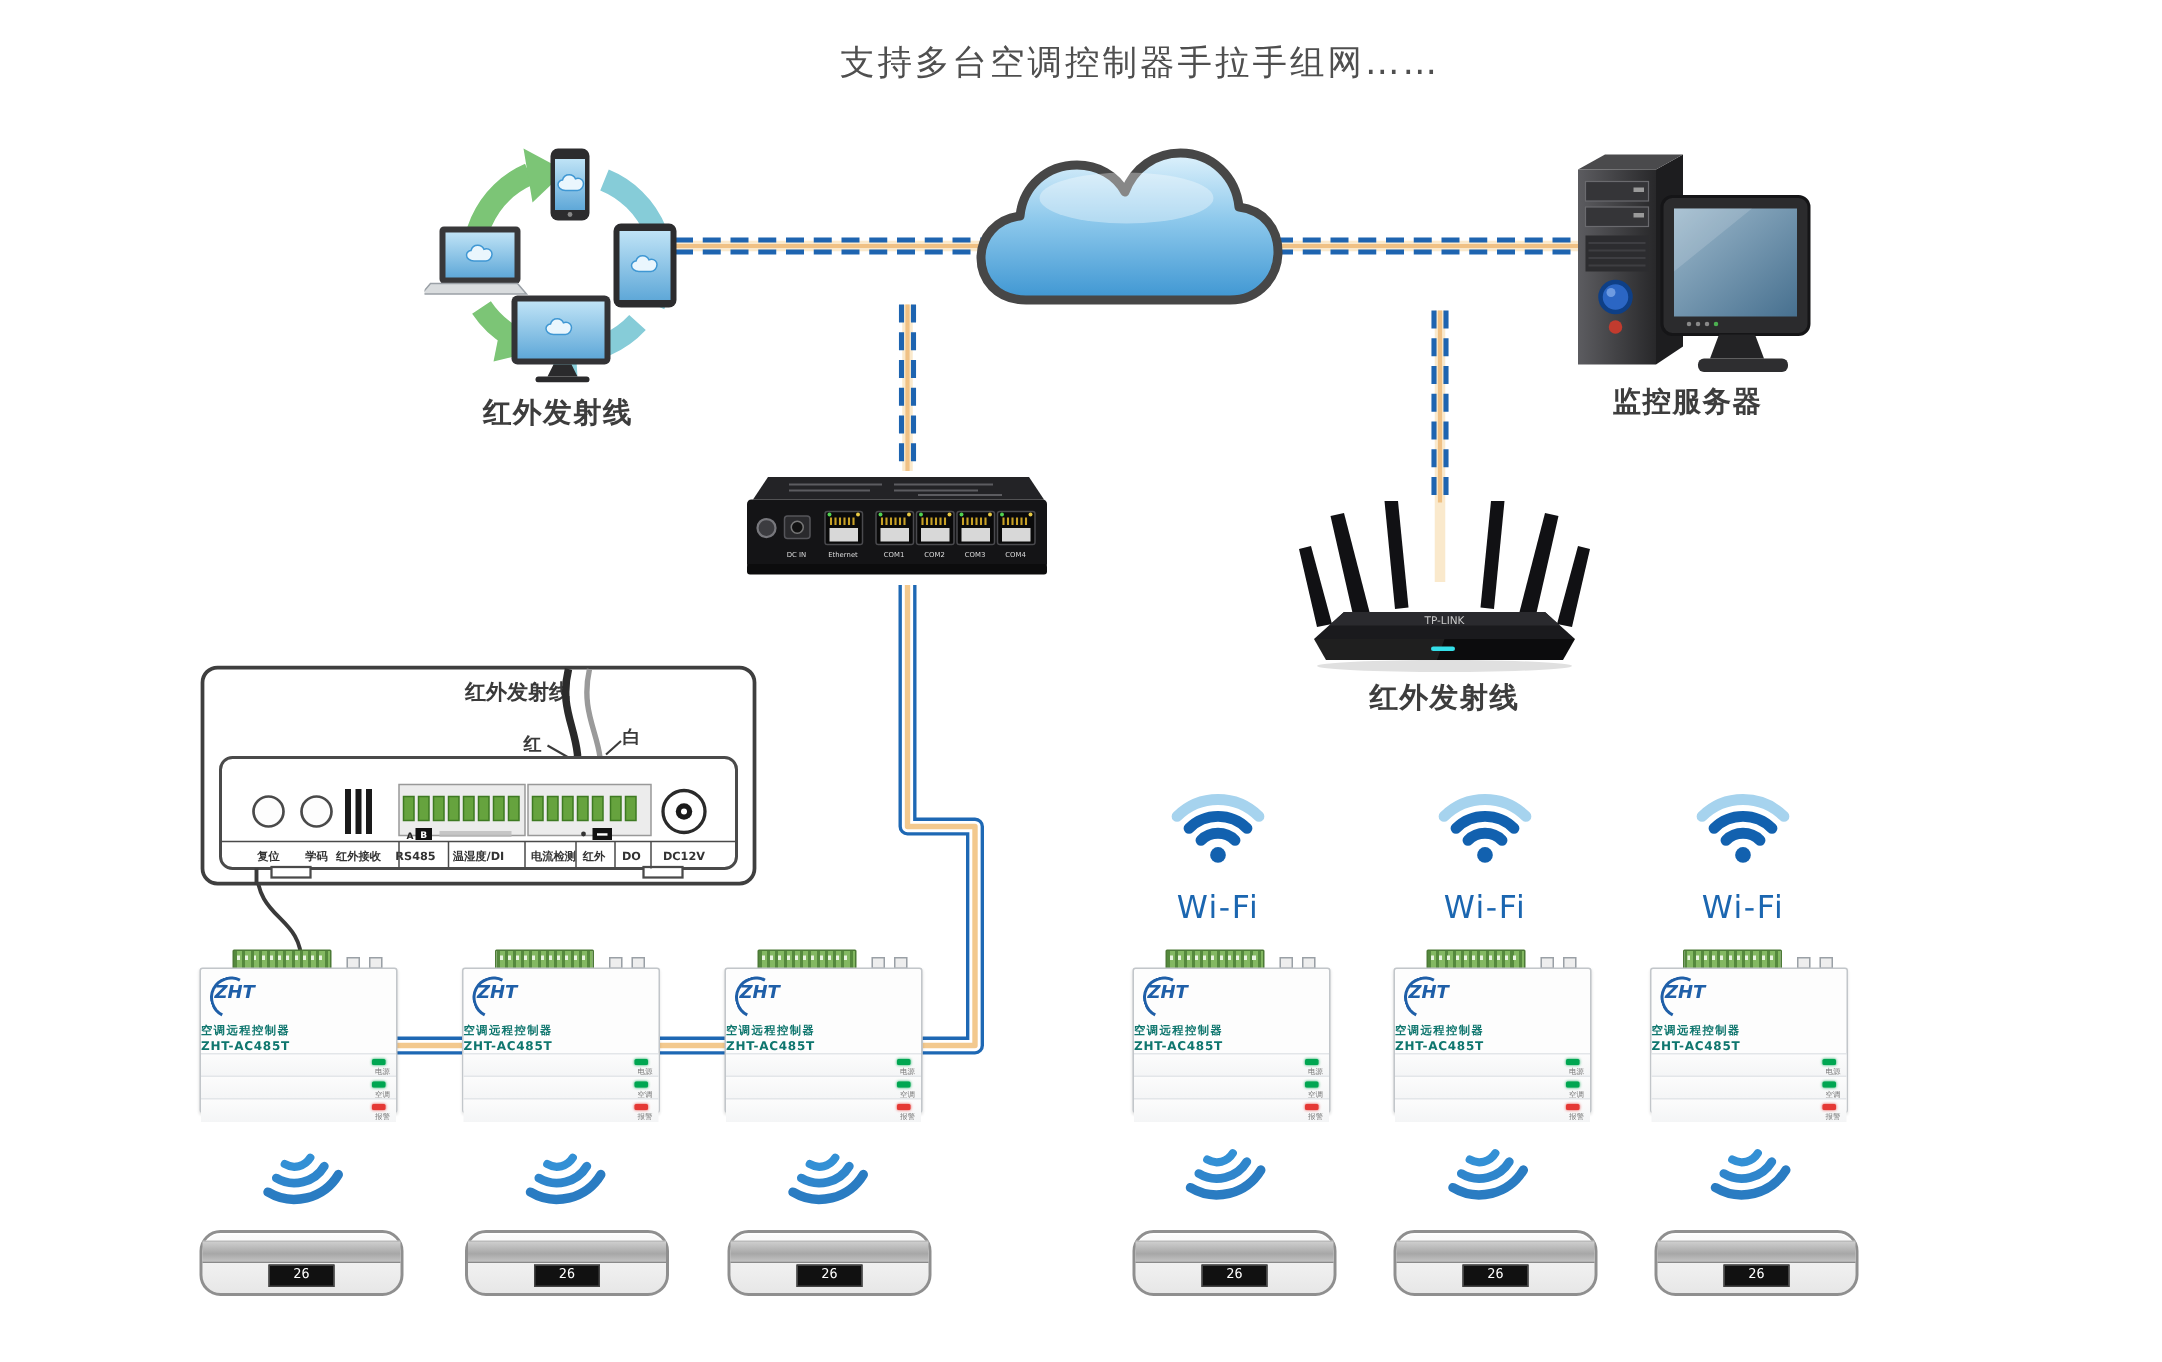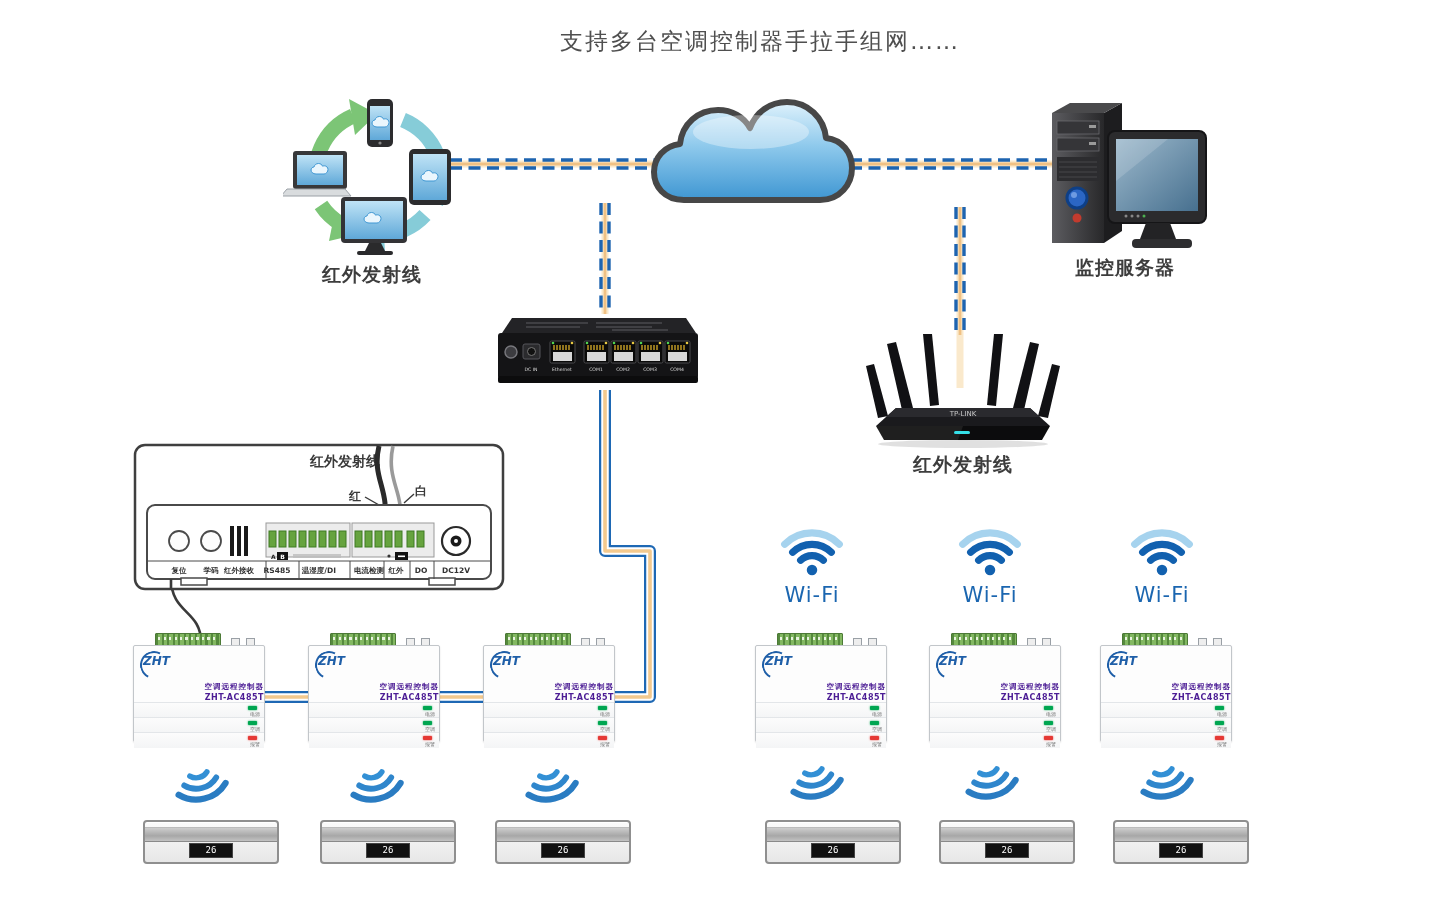--- a/index.html
+++ b/index.html
@@ -41,40 +41,40 @@
   .ct-strip::after{content:"";position:absolute;left:2px;top:3px;right:2px;height:3px;
     background:repeating-linear-gradient(90deg,#e8f3e0 0 2px,transparent 2px 5.5px);}
   .ct-btns{position:absolute;right:10px;top:-7px;width:24px;height:7px;}
   .ct-btns span{position:absolute;top:0;width:7px;height:6px;background:#eee;border:1px solid #9aa0a6;}
   .ct-btns span:first-child{left:0;} .ct-btns span:last-child{right:0;}
   .ct-logo{position:absolute;left:9px;top:8px;font-size:12px;font-weight:bold;font-style:italic;
     color:#1f5fa8;width:26px;height:22px;}
   .ct-logo::before{content:"";position:absolute;left:-3px;top:-3px;width:24px;height:24px;
     border:2px solid #1f5fa8;border-color:#1f5fa8 transparent transparent #1f5fa8;
     border-radius:50%;transform:rotate(-18deg);}
-  .ct-name{position:absolute;left:0;top:36px;width:100%;text-align:right;color:#4c1d95;}
+  .ct-name{position:absolute;left:0;top:36px;width:100%;text-align:left;color:#0f766e;}
   .ct-name .t1{font-size:7.5px;font-weight:bold;letter-spacing:1px;}
   .ct-name .t2{font-size:8px;font-weight:bold;letter-spacing:.5px;margin-top:1px;}
   .ct-row{position:absolute;left:0;width:130px;height:15px;border-top:1px solid #e3e6e9;
     background:linear-gradient(#fcfcfc,#f4f5f6);}
   .ct-row .led{position:absolute;right:7px;top:3px;width:9px;height:4px;border-radius:1px;}
   .ct-row .led.g{background:#00a651;box-shadow:0 0 2px #00a651;}
   .ct-row .led.r{background:#e53935;box-shadow:0 0 2px #e53935;}
   .ct-row .led-lab{position:absolute;right:4px;top:8px;font-size:5px;color:#777;letter-spacing:0;}
 
   
   .wifi{position:absolute;width:96px;height:92px;text-align:center;}
-  .wifi .wlab{font-size:21px;color:#1b66b0;letter-spacing:1px;margin-top:1px;}
+  .wifi .wlab{font-size:21px;color:#1b66b0;letter-spacing:1px;margin-top:11px;}
 
   
   .waves{position:absolute;width:70px;height:55px;transform:rotate(-14deg);}
 
   
   .ac-unit{position:absolute;width:132px;height:40px;background:linear-gradient(#fbfbfb,#e7e7e7);
-    border:2px solid #8f8f8f;border-radius:4px;box-shadow:inset 0 1px 0 #fff;margin-left:10px;}
+    border:2px solid #8f8f8f;border-radius:14px;box-shadow:inset 0 1px 0 #fff;}
   .ac-band{position:absolute;left:0;top:5px;width:100%;height:13px;
     background:linear-gradient(#cdcdcd,#a7a7a7 60%,#c2c2c2);border-top:1px solid #bbb;border-bottom:1px solid #8a8a8a;}
   .ac-display{position:absolute;left:50%;top:21px;transform:translateX(-50%);
     width:42px;height:13px;background:#111;color:#fff;font-size:9px;line-height:13px;
     text-align:center;font-family:"DejaVu Sans Mono","Liberation Mono",monospace;
     border:1px solid #444;}
 </style>
 </head>
 <body>
 

